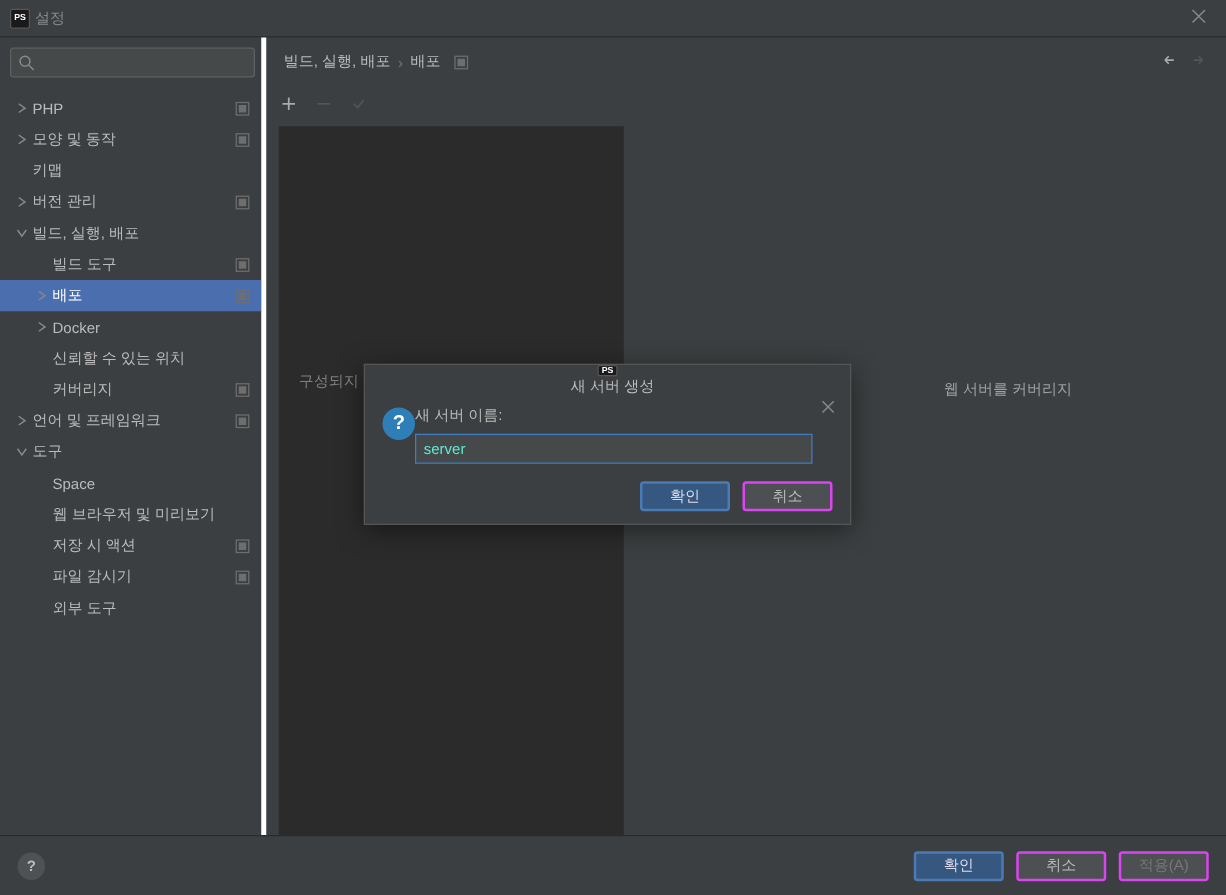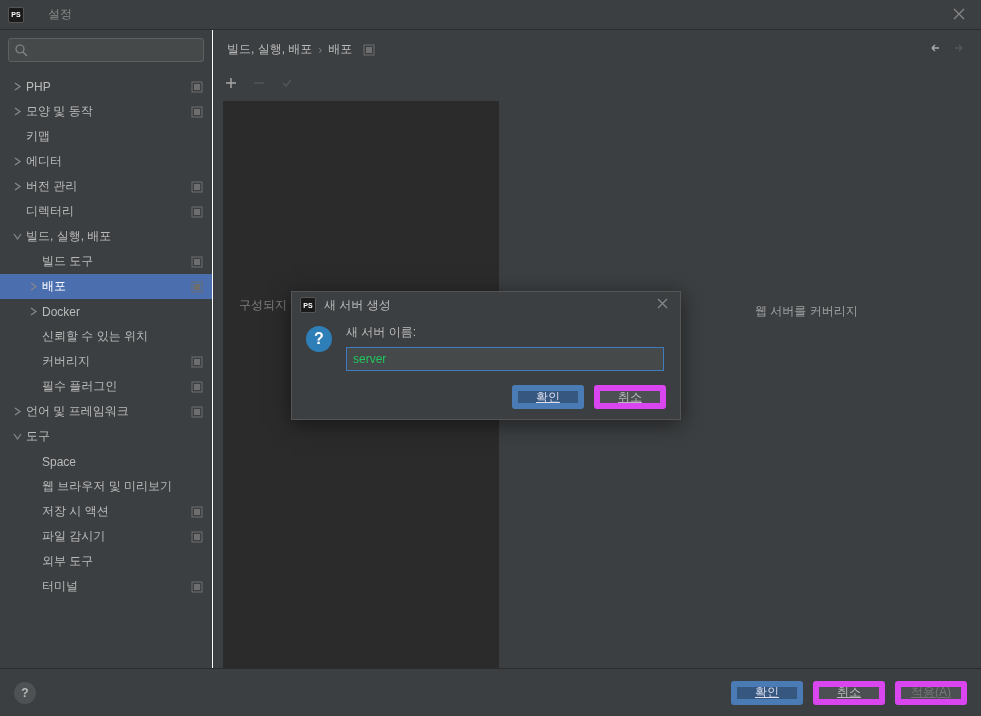--- a/index.html
+++ b/index.html
@@ -1,25 +1,25 @@
 <!DOCTYPE html>
 <html><head>
   <meta charset="utf-8">
   <style>
     * { box-sizing: border-box; margin: 0; padding: 0; font-family: -apple-system, "Segoe UI", "Malgun Gothic", sans-serif; font-size: 12px; }
     body { width: 981px; height: 716px; background: #3c3f41; color: #bbbbbb; overflow: hidden; }
     
     .titlebar { height: 30px; display: flex; align-items: center; padding: 0 8px; border-bottom: 1px solid #2b2b2b; }
     .app-icon { width: 16px; height: 16px; background: #1a1a1a; border: 1px solid #555; display: flex; align-items: center; justify-content: center; font-size: 7px; font-weight: bold; color: #fff; border-radius: 2px; }
-    .titlebar-title { margin-left: 24px; color: #888; text-align: right; }
+    .titlebar-title { margin-left: 4px; color: #888; text-align: right; }
     .titlebar-close { margin-left: auto; color: #888; font-size: 16px; cursor: pointer; padding: 4px 8px; }
     
     .main-content { display: flex; height: calc(100% - 78px); }
     
-    .sidebar { width: 213px; border-right: 1px solid #ffffff; overflow-y: auto; padding-top: 0; }
+    .sidebar { width: 213px; border-right: 4px solid #ffffff; overflow-y: auto; padding-top: 0; }
     .search-box-wrap { padding: 8px 8px 8px 8px; }
     .search-box { width: 196px; height: 24px; background: #45494a; border: 1px solid #5e6060; border-radius: 3px; display: flex; align-items: center; padding: 0 6px; }
     .search-box svg { flex-shrink: 0; }
     
     .tree { padding-top: 4px; }
     .tree-item { height: 25px; display: flex; align-items: center; padding-left: 10px; cursor: pointer; position: relative; }
     .tree-item.level2 { padding-left: 26px; }
     .tree-item.selected { background: #4b6eaf; color: #fff; }
     .chevron { width: 14px; height: 14px; display: flex; align-items: center; justify-content: center; flex-shrink: 0; }
     .chevron.blank { visibility: hidden; }
@@ -39,33 +39,33 @@
     .tool-btn { width: 16px; height: 16px; display: flex; align-items: center; justify-content: center; color: #888; cursor: pointer; }
     .tool-btn.disabled { color: #555; }
     
     .editor-pane { margin: 4px 0 0 10px; width: 276px; height: 576px; background: #2b2b2b; position: relative; }
     .editor-msg { position: absolute; top: 196px; left: 16px; color: #808080; font-size: 12px; }
     .hint-row { position: absolute; top: 273px; left: 542px; color: #a0a0a0; font-size: 12px; display: flex; align-items: center; }
     
     .footer { height: 48px; border-top: 1px solid #2b2b2b; display: flex; align-items: center; padding: 0 14px; }
     .help-btn { width: 22px; height: 22px; border-radius: 50%; background: #4f5254; display: flex; align-items: center; justify-content: center; color: #bbb; font-weight: bold; cursor: pointer; }
     .footer-btns { margin-left: auto; display: flex; gap: 10px; }
-    .btn { min-width: 72px; height: 24px; border: 6px solid #d946ef; background: #4c5052; color: #bbb; display: flex; align-items: center; justify-content: center; cursor: pointer; border-radius: 3px; text-decoration: underline; }
+    .btn { min-width: 72px; height: 24px; border: 2px solid #d946ef; background: #4c5052; color: #bbb; display: flex; align-items: center; justify-content: center; cursor: pointer; border-radius: 3px; }
     .btn.primary { background: #365880; border-color: #4a7bb5; color: #dde; }
     .btn.disabled { color: #777; }
     
     .modal-overlay { position: absolute; top: 0; left: 0; right: 0; bottom: 0; pointer-events: none; }
     .modal { position: absolute; top: 291px; left: 291px; width: 390px; height: 129px; background: #3c3f41; border: 1px solid #555; box-shadow: 0 4px 20px rgba(0,0,0,0.5); pointer-events: auto; }
-    .modal-titlebar { height: 26px; display: flex; align-items: center; padding: 0 8px; }
+    .modal-titlebar { height: 26px; display: flex; align-items: center; padding: 0 8px; flex-direction: column; }
     .modal-close { margin-left: auto; cursor: pointer; color: #888; padding: 2px 4px; }
     .modal-body { display: flex; padding: 6px 14px 0 14px; }
     .modal-icon { width: 26px; height: 26px; border-radius: 50%; background: #2e7fb8; display: flex; align-items: center; justify-content: center; color: #fff; font-weight: bold; font-size: 16px; flex-shrink: 0; margin-top: 2px; }
-    .modal-form { margin-left: 14px; flex: 1; }
+    .modal-form { flex: 1; }
     .modal-label { color: #bbb; margin-bottom: 6px; display: block; }
-    .modal-input { width: 318px; height: 24px; background: #45494a; border: 1px solid #3e7bbf; color: #22c55e; padding: 0 6px; outline: none; font-family: inherit; }
+    .modal-input { width: 318px; height: 24px; background: #45494a; border: 1px solid #3e7bbf; color: #5eead4; padding: 0 6px; outline: none; font-family: inherit; }
     .modal-footer { position: absolute; bottom: 10px; right: 14px; display: flex; gap: 10px; }
   </style>
 </head>
 <body>
 
 <div class="titlebar">
   <div class="app-icon">PS</div>
   <span class="titlebar-title">설정</span>
   <span class="titlebar-close">
     <svg width="12" height="12" viewBox="0 0 12 12">
@@ -116,47 +116,27 @@
             </svg>
           </span>
           <span class="tree-label">키맵</span>
         </div>
         <div class="tree-item">
           <span class="chevron">
             <svg viewBox="0 0 9 9">
               <path d="M2 1 L7 4.5 L2 8" stroke="#888" stroke-width="1.2" fill="none"></path>
             </svg>
           </span>
-          <span class="tree-label">에디터</span>
-        </div>
-        <div class="tree-item">
-          <span class="chevron">
-            <svg viewBox="0 0 9 9">
-              <path d="M2 1 L7 4.5 L2 8" stroke="#888" stroke-width="1.2" fill="none"></path>
-            </svg>
-          </span>
           <span class="tree-label">버전 관리</span>
           <span class="settings-ind"><svg viewBox="0 0 14 14">
               <rect x="2" y="2" width="10" height="10" stroke="#6e6e6e" stroke-width="1" fill="none"></rect>
               <rect x="4" y="4" width="6" height="6" fill="#6e6e6e"></rect>
             </svg></span>
         </div>
         <div class="tree-item">
-          <span class="chevron blank">
-            <svg viewBox="0 0 9 9">
-              <path d="M2 1 L7 4.5 L2 8" stroke="#888" stroke-width="1.2" fill="none"></path>
-            </svg>
-          </span>
-          <span class="tree-label">디렉터리</span>
-          <span class="settings-ind"><svg viewBox="0 0 14 14">
-              <rect x="2" y="2" width="10" height="10" stroke="#6e6e6e" stroke-width="1" fill="none"></rect>
-              <rect x="4" y="4" width="6" height="6" fill="#6e6e6e"></rect>
-            </svg></span>
-        </div>
-        <div class="tree-item">
           <span class="chevron">
             <svg viewBox="0 0 9 9">
               <path d="M1 2 L4.5 7 L8 2" stroke="#888" stroke-width="1.2" fill="none"></path>
             </svg>
           </span>
           <span class="tree-label">빌드, 실행, 배포</span>
         </div>
         <div class="tree-item level2">
           <span class="chevron blank">
             <svg viewBox="0 0 9 9">
@@ -202,32 +182,20 @@
             <svg viewBox="0 0 9 9">
               <path d="M2 1 L7 4.5 L2 8" stroke="#888" stroke-width="1.2" fill="none"></path>
             </svg>
           </span>
           <span class="tree-label">커버리지</span>
           <span class="settings-ind"><svg viewBox="0 0 14 14">
               <rect x="2" y="2" width="10" height="10" stroke="#6e6e6e" stroke-width="1" fill="none"></rect>
               <rect x="4" y="4" width="6" height="6" fill="#6e6e6e"></rect>
             </svg></span>
         </div>
-        <div class="tree-item level2">
-          <span class="chevron blank">
-            <svg viewBox="0 0 9 9">
-              <path d="M2 1 L7 4.5 L2 8" stroke="#888" stroke-width="1.2" fill="none"></path>
-            </svg>
-          </span>
-          <span class="tree-label">필수 플러그인</span>
-          <span class="settings-ind"><svg viewBox="0 0 14 14">
-              <rect x="2" y="2" width="10" height="10" stroke="#6e6e6e" stroke-width="1" fill="none"></rect>
-              <rect x="4" y="4" width="6" height="6" fill="#6e6e6e"></rect>
-            </svg></span>
-        </div>
         <div class="tree-item">
           <span class="chevron">
             <svg viewBox="0 0 9 9">
               <path d="M2 1 L7 4.5 L2 8" stroke="#888" stroke-width="1.2" fill="none"></path>
             </svg>
           </span>
           <span class="tree-label">언어 및 프레임워크</span>
           <span class="settings-ind"><svg viewBox="0 0 14 14">
               <rect x="2" y="2" width="10" height="10" stroke="#6e6e6e" stroke-width="1" fill="none"></rect>
               <rect x="4" y="4" width="6" height="6" fill="#6e6e6e"></rect>
@@ -281,32 +249,20 @@
               <rect x="4" y="4" width="6" height="6" fill="#6e6e6e"></rect>
             </svg></span>
         </div>
         <div class="tree-item level2">
           <span class="chevron blank">
             <svg viewBox="0 0 9 9">
               <path d="M2 1 L7 4.5 L2 8" stroke="#888" stroke-width="1.2" fill="none"></path>
             </svg>
           </span>
           <span class="tree-label">외부 도구</span>
-        </div>
-        <div class="tree-item level2">
-          <span class="chevron blank">
-            <svg viewBox="0 0 9 9">
-              <path d="M2 1 L7 4.5 L2 8" stroke="#888" stroke-width="1.2" fill="none"></path>
-            </svg>
-          </span>
-          <span class="tree-label">터미널</span>
-          <span class="settings-ind"><svg viewBox="0 0 14 14">
-              <rect x="2" y="2" width="10" height="10" stroke="#6e6e6e" stroke-width="1" fill="none"></rect>
-              <rect x="4" y="4" width="6" height="6" fill="#6e6e6e"></rect>
-            </svg></span>
         </div>
       </div>
   </aside>
 
   <div class="content-area">
     <div class="breadcrumb-row">
       <div class="breadcrumb">
         <span>빌드, 실행, 배포</span>
         <span class="sep">›</span>
         <span>배포</span>

